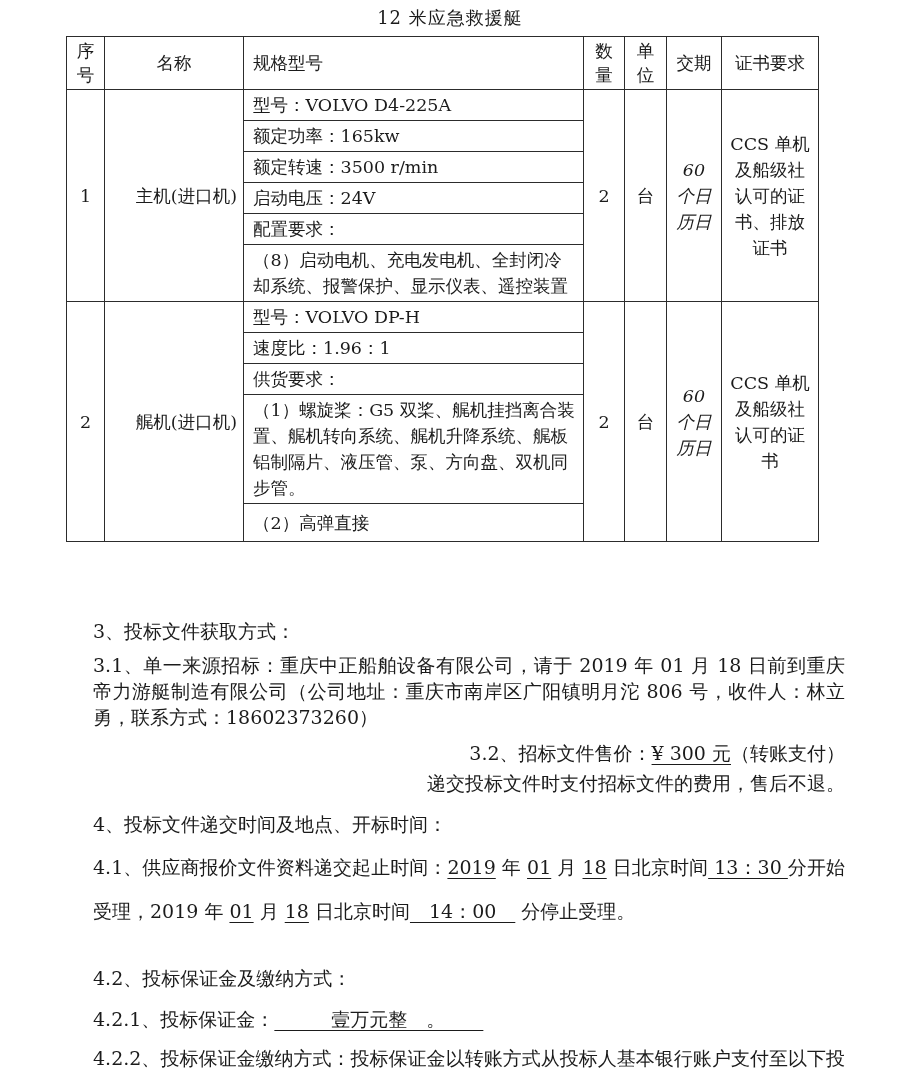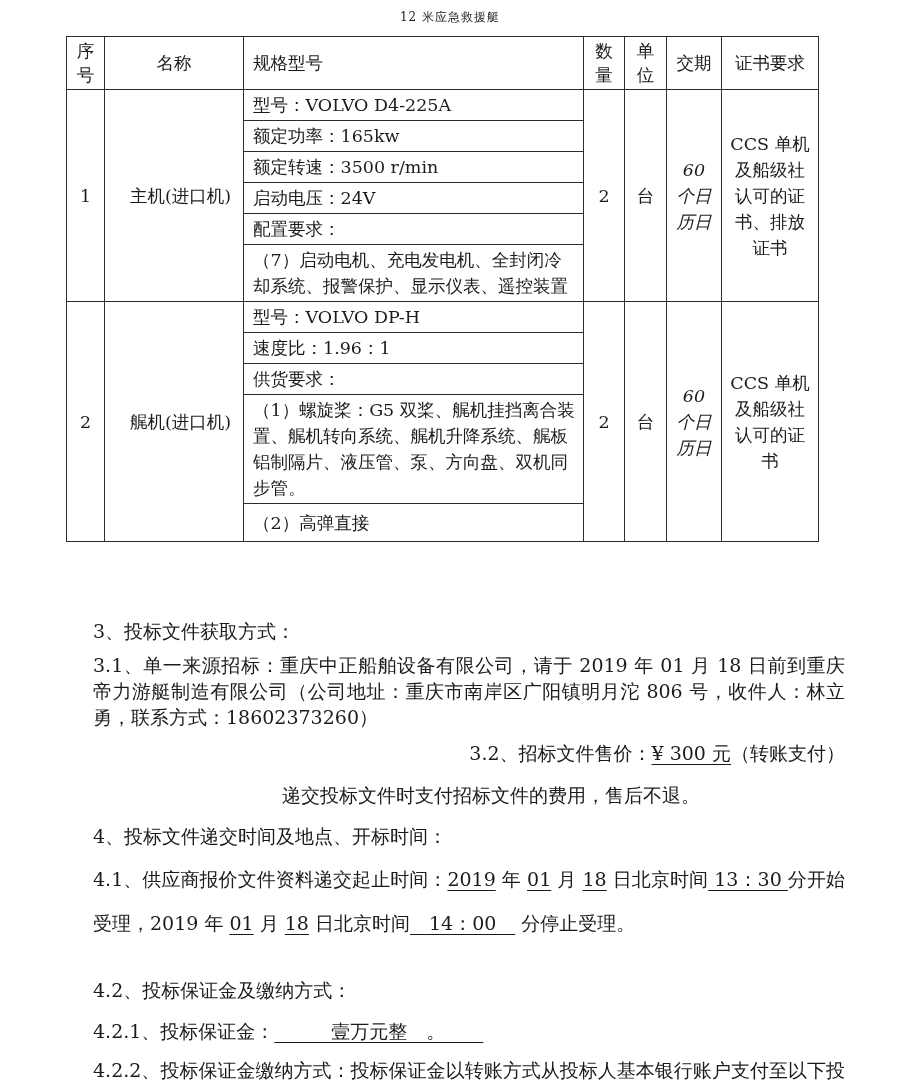--- a/index.html
+++ b/index.html
@@ -6,55 +6,55 @@
   body {
     width:900px; height:1086px; background:#ffffff; overflow:hidden;
     font-family:"DejaVu Serif","Liberation Serif",serif;
     color:#1b1b1b;
     -webkit-font-smoothing:antialiased;
   }
   .page { position:relative; width:900px; height:1086px; background:#fff; }
 
   .doc-title {
     margin:6px 0 0 0; text-align:center;
-    font-size:12px; line-height:23px; letter-spacing:1px;
+    font-size:18px; line-height:23px; letter-spacing:1px;
   }
 
   table.spec-table {
     border-collapse:collapse; table-layout:fixed;
     width:752px; margin:7px 0 0 66px;
     font-size:17.5px; color:#1b1b1b;border-radius:11px;
   }
   .spec-table th, .spec-table td {
     border:1px solid #2c2c2c; font-weight:normal;
     padding:2px 6px; overflow:hidden;
   }
   .spec-table th { line-height:24px; }
   .spec-table .left { text-align:left; padding-left:9px; }
   .spec-table .c { text-align:center; }
   .spec-table td.spec { text-align:left; padding-left:9px; line-height:26px; }
-  .spec-table td.name { text-align:center; padding-left:19px; vertical-align:middle; }
+  .spec-table td.name { text-align:right; padding-left:19px; vertical-align:middle; }
   .spec-table td { vertical-align:middle; }
   .h-head { height:48px; }
   .h-s { height:27px; }
   .h-s2 { height:30px; }
   .h-big1 { height:56px; }
   .h-big2 { height:91px; }
   .h-last { height:38px; }
   .delivery { line-height:26px;font-style:italic; }
   .cert { line-height:26px; padding-left:8px; padding-right:8px; }
 
   .content { padding:0 55px 0 93px; font-size:19px; }
   .sec-heading { font-weight:normal; line-height:26px; margin:0; }
   .mt-sec3 { margin-top:76px; }
   .mt-sec4 { margin-top:15px; }
   .para { margin:0; line-height:26px; text-align:justify; }
   .p31 { margin-top:8px; }
   .p32 { margin-top:10px; text-align:right; }
-  .pnote { margin-top:16px; padding-left:44px; text-align:center; }
+  .pnote { margin-top:4px; padding-left:44px; text-align:right; }
   .p41 { margin-top:8px; line-height:44px; }
   .p42 { margin-top:32px; text-align:left; }
   .p421 { margin-top:15px; text-align:left; }
   .p422 { margin-top:7px; line-height:39px; }
   .u { text-decoration:underline; text-underline-offset:4px; }
 </style>
 </head>
 <body>
 
 <div class="page">
@@ -97,21 +97,21 @@
     <tr class="h-s">
           <td class="spec">额定转速：3500 r/min</td>
         </tr>
     <tr class="h-s">
           <td class="spec">启动电压：24V</td>
         </tr>
     <tr class="h-s">
           <td class="spec">配置要求：</td>
         </tr>
     <tr class="h-big1">
-          <td class="spec">（7）启动电机、充电发电机、全封闭冷却系统、报警保护、显示仪表、遥控装置</td>
+          <td class="spec">（8）启动电机、充电发电机、全封闭冷却系统、报警保护、显示仪表、遥控装置</td>
         </tr>
 
     <tr class="h-s2">
       <td class="c" rowspan="5">2</td>
       <td class="name" rowspan="5">艉机(进口机)</td>
       <td class="spec">型号：VOLVO DP-H</td>
       <td class="c" rowspan="5">2</td>
       <td class="c" rowspan="5">台</td>
       <td class="c delivery" rowspan="5">60 个日历日</td>
       <td class="c cert" rowspan="5">CCS 单机及船级社认可的证书</td>

